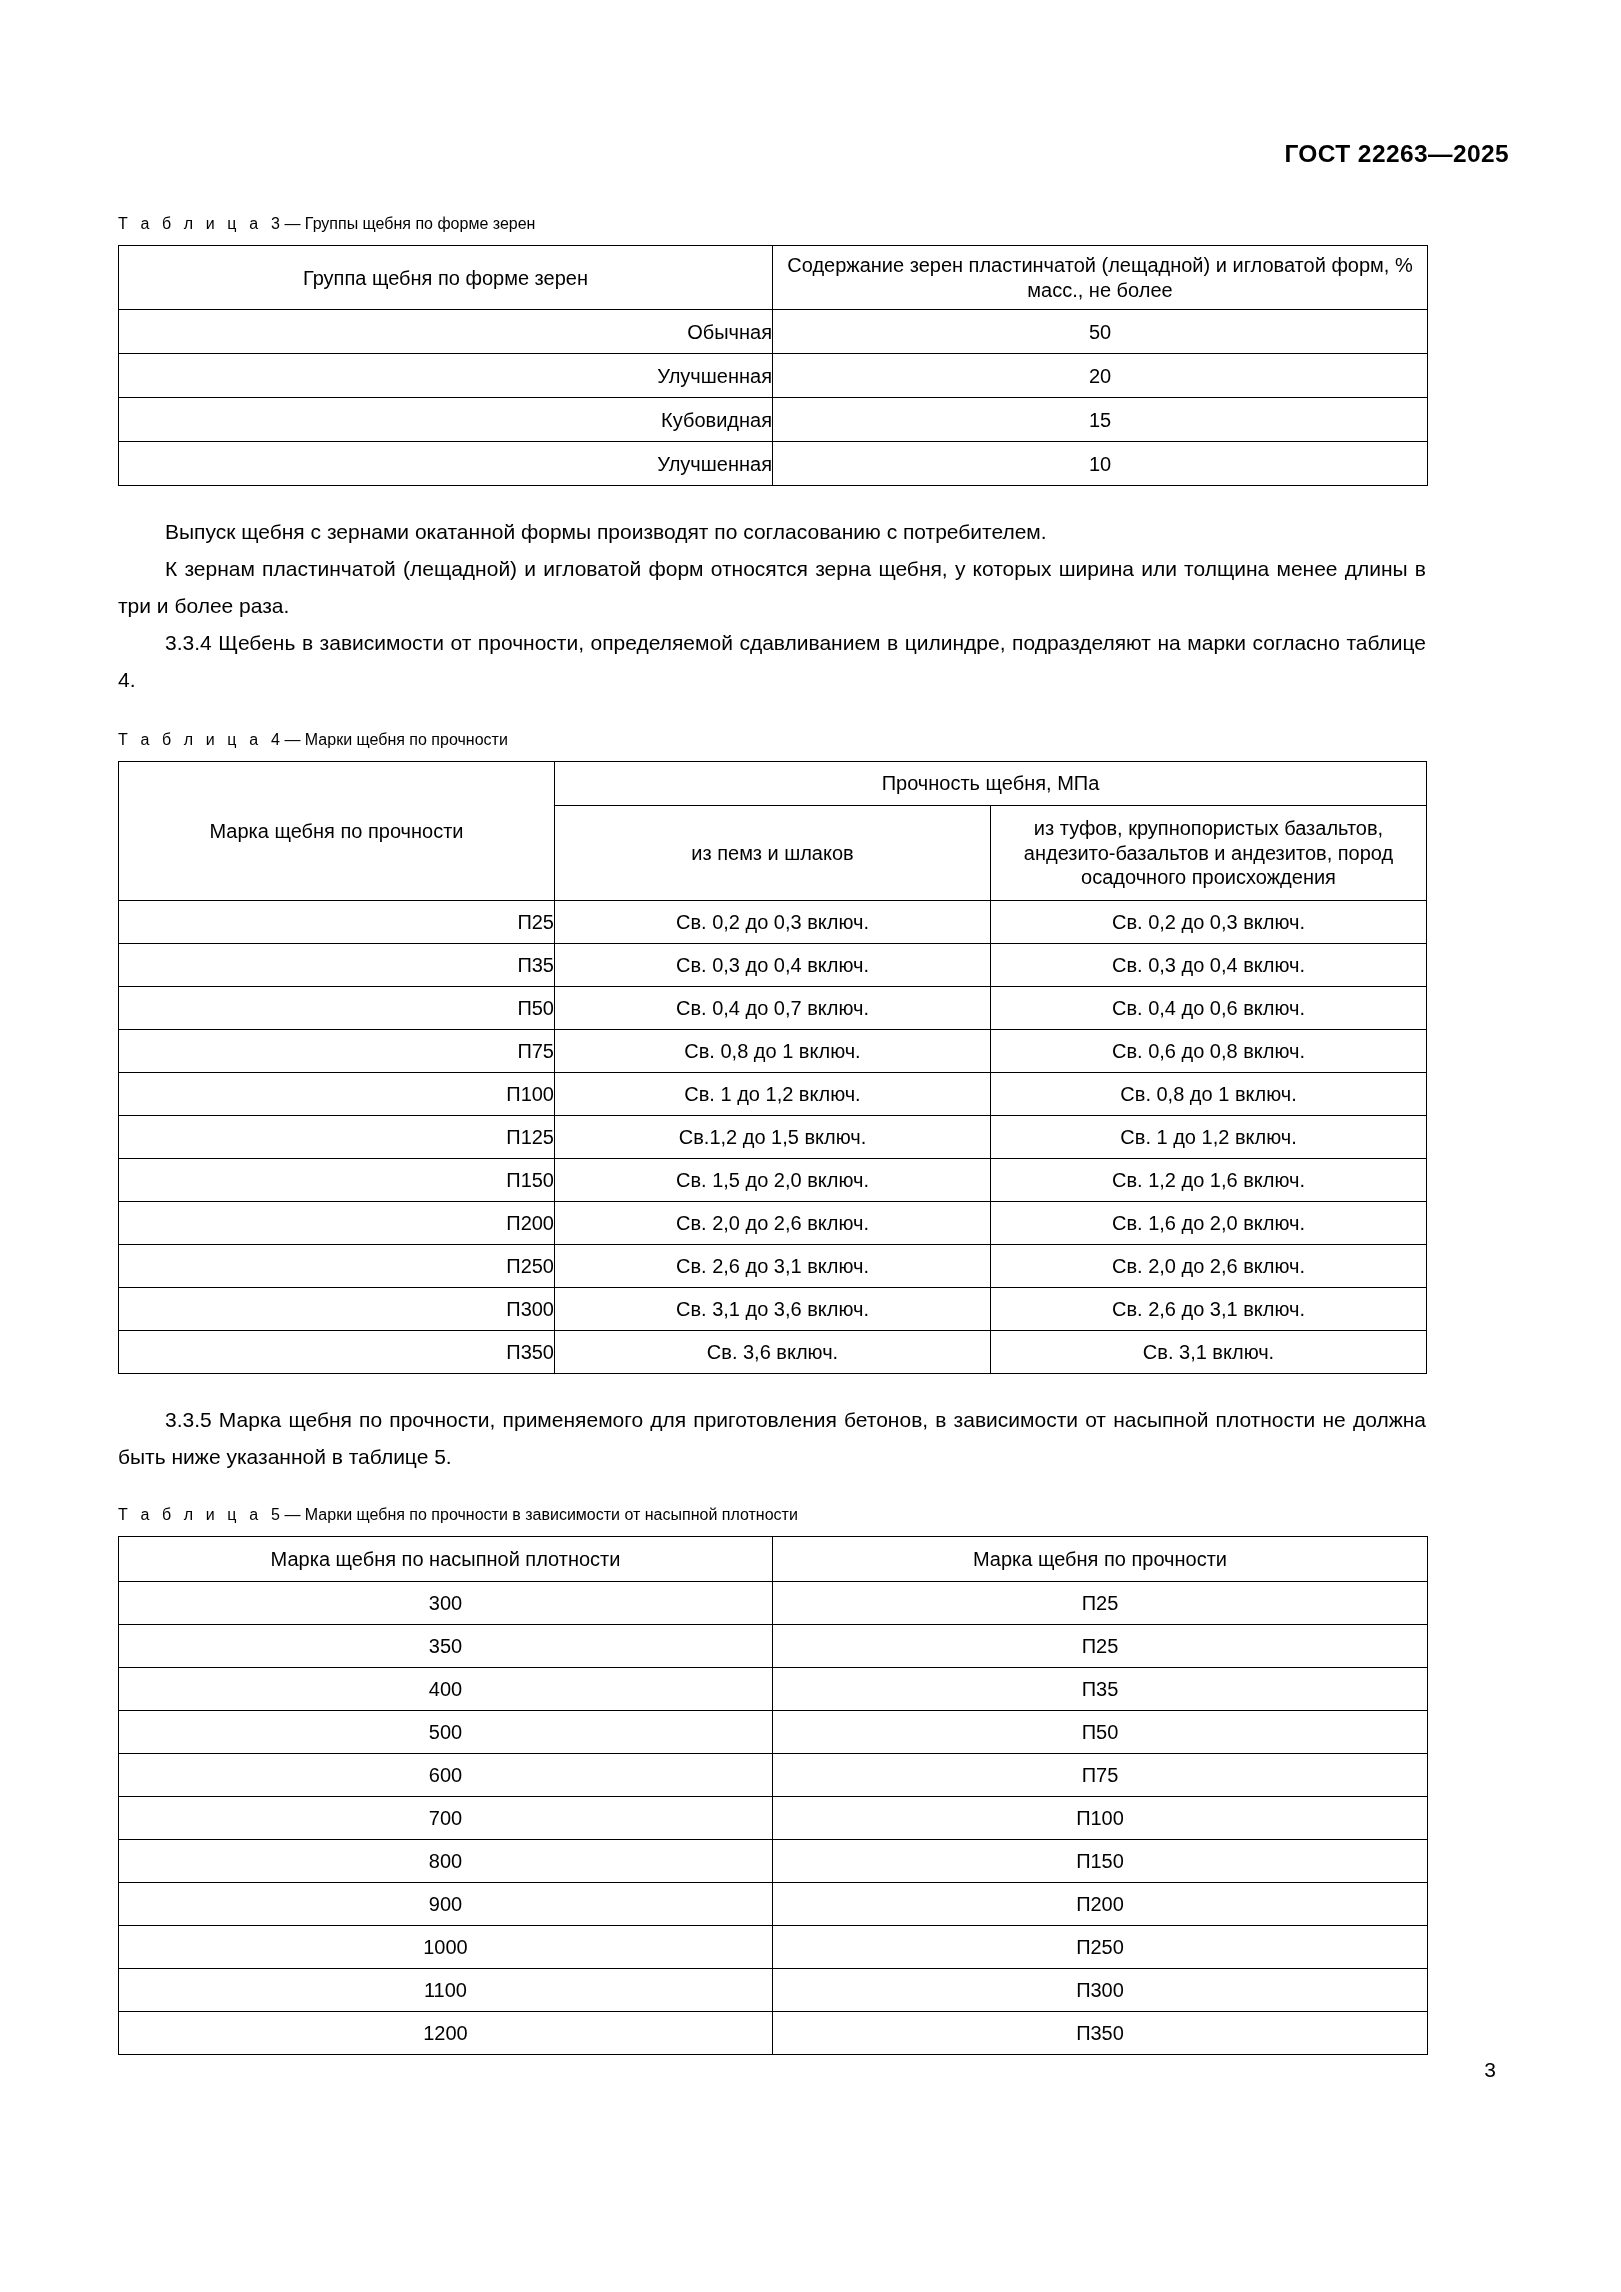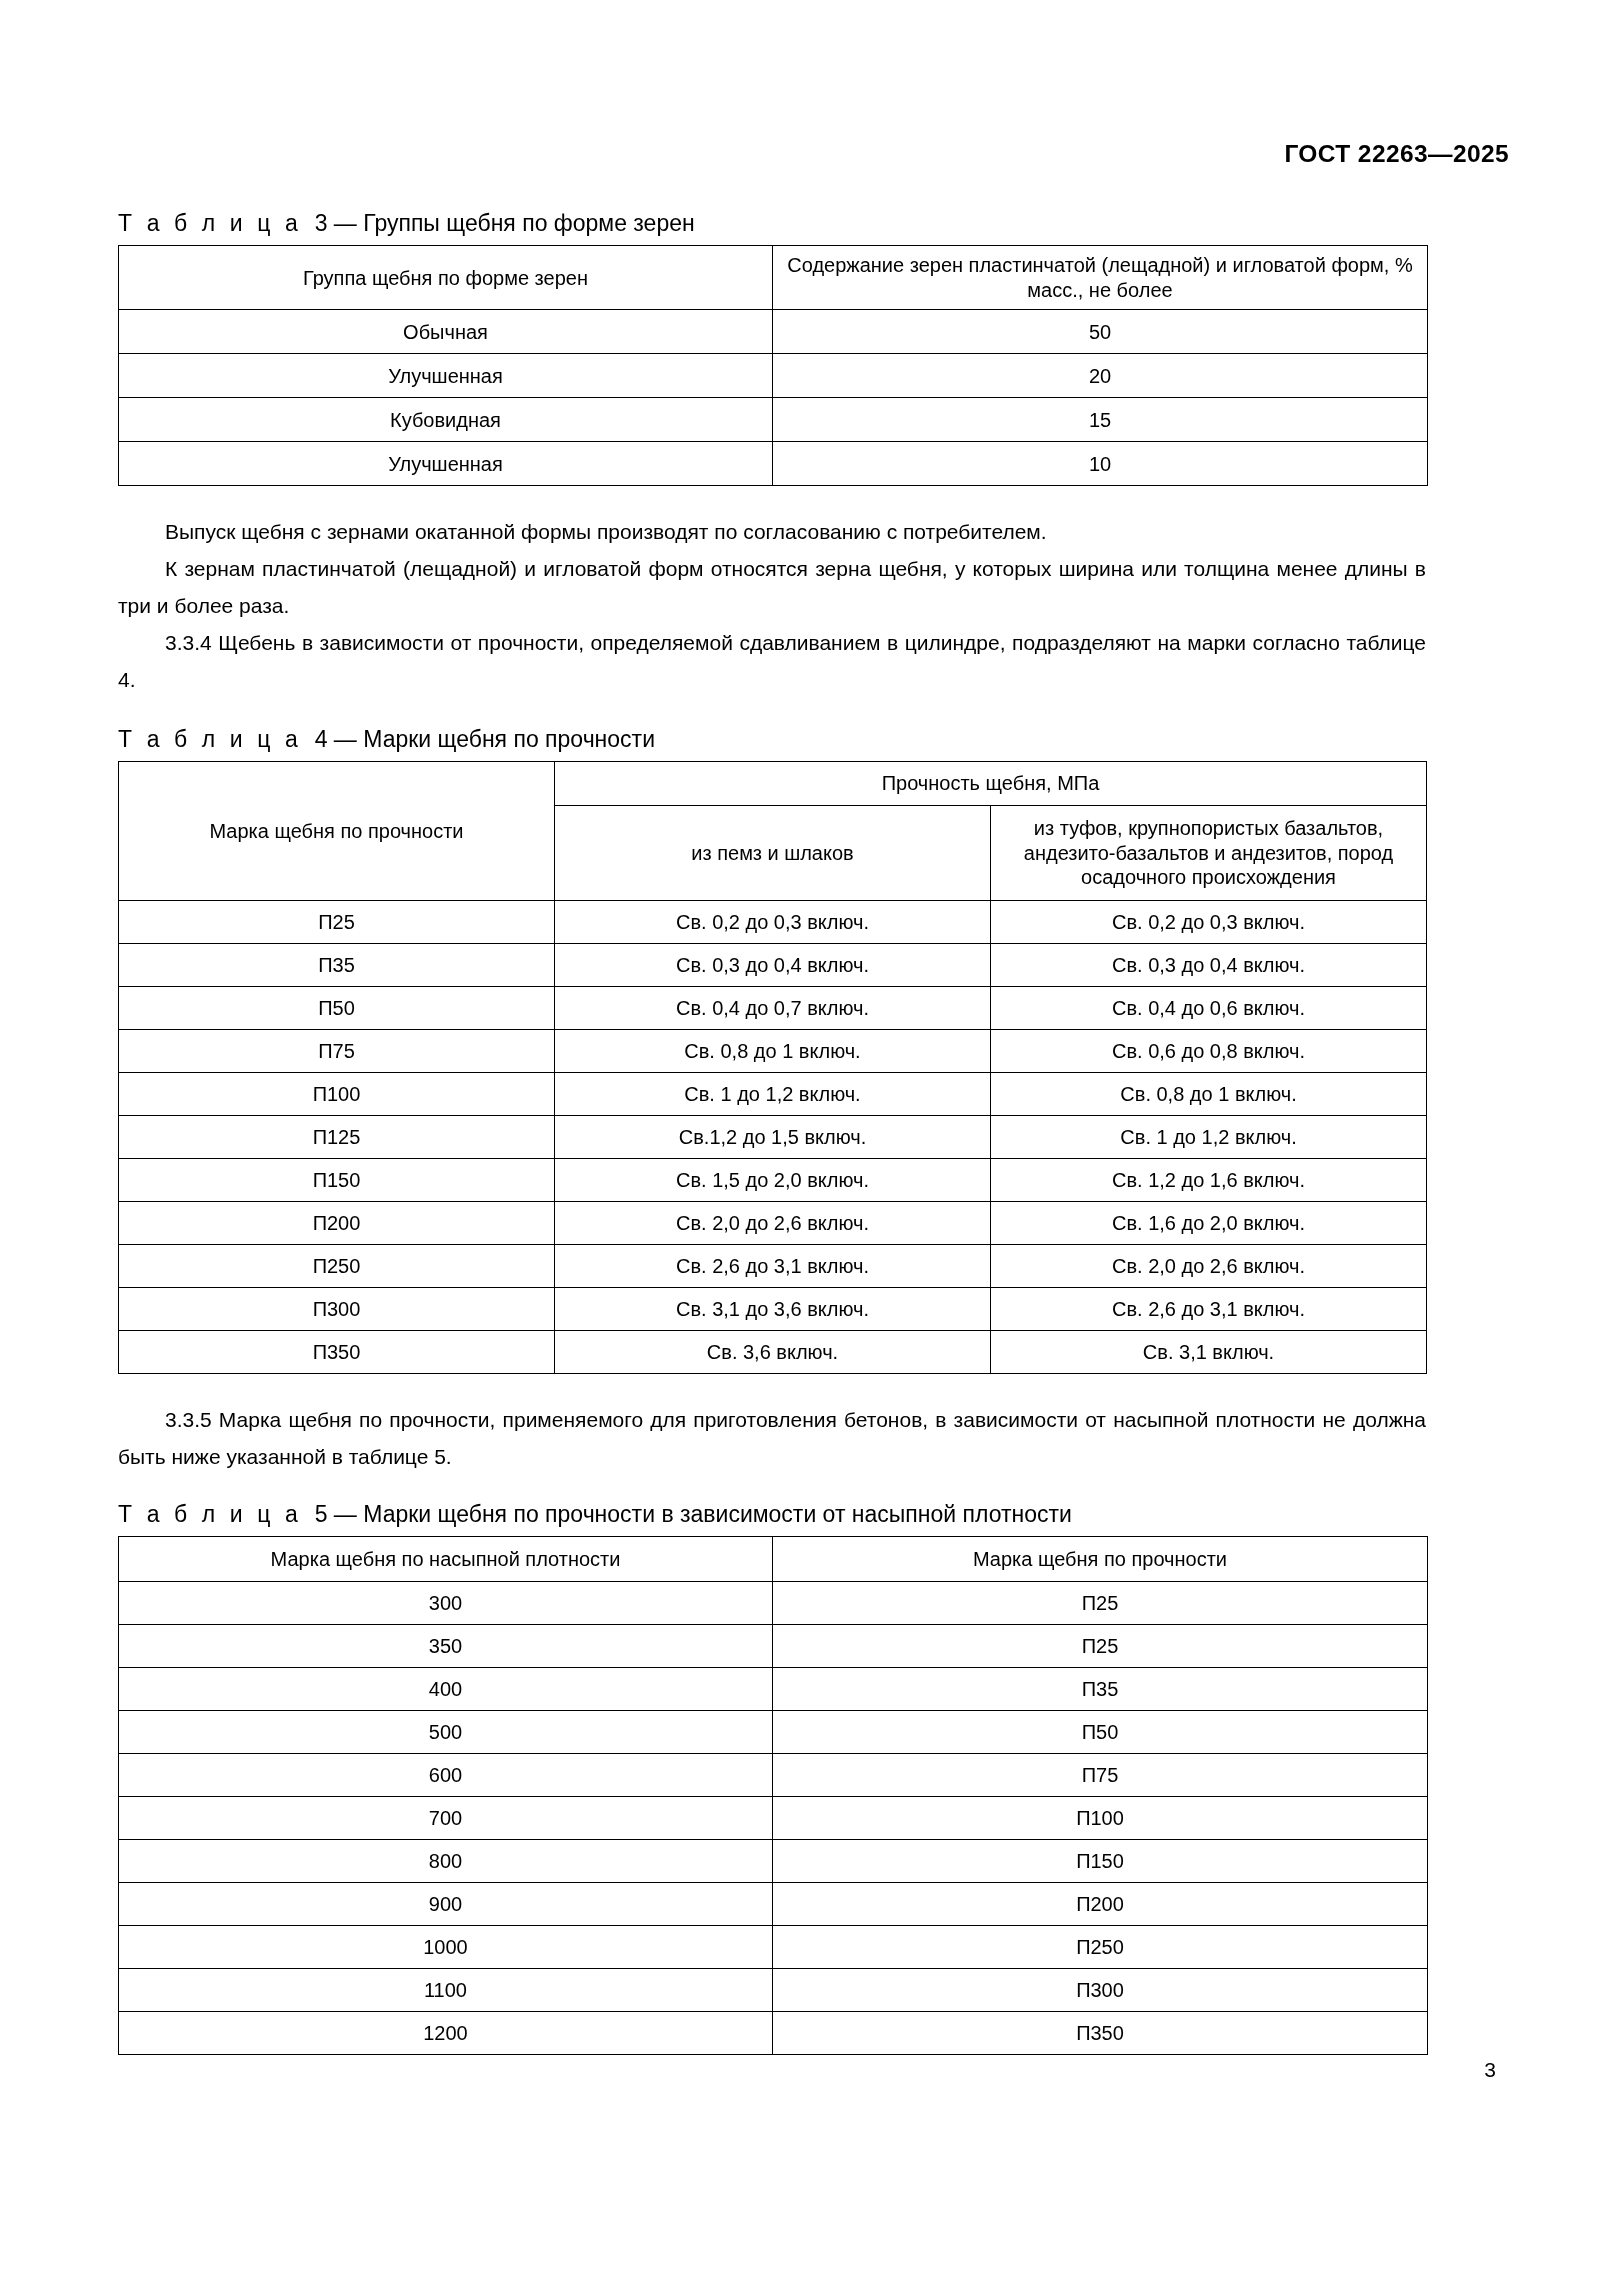--- a/index.html
+++ b/index.html
@@ -38,21 +38,21 @@
   
   .content {
     position: absolute;
     left: 118px;
     top: 211px;
     width: 1308px;
   }
 
   
   .caption {
-    font-size: 23px;
+    font-size: 16px;
     line-height: 25.5px;
     margin: 0 0 8.8px 0;
     white-space: nowrap;
   }
   .caption .tword {
     letter-spacing: 4.1px;
   }
   .caption .tnum {
     letter-spacing: 0;
   }
@@ -73,21 +73,21 @@
   table.gost th {
     text-align: center;
   }
   .cellpad {
     padding: 6.9px 9.8px;
     line-height: 24.5px;
   }
   .cellpad-left {
     padding: 6.9px 9.8px 6.9px 11.8px;
     line-height: 24.5px;
-    text-align: center;
+    text-align: right;
   }
   .cellpad-c {
     padding: 6.9px 9.8px;
     line-height: 24.5px;
     text-align: center;
   }
 
   
   .t3 tbody tr { height: 44px; }
   .t3 thead tr { height: 64px; }

